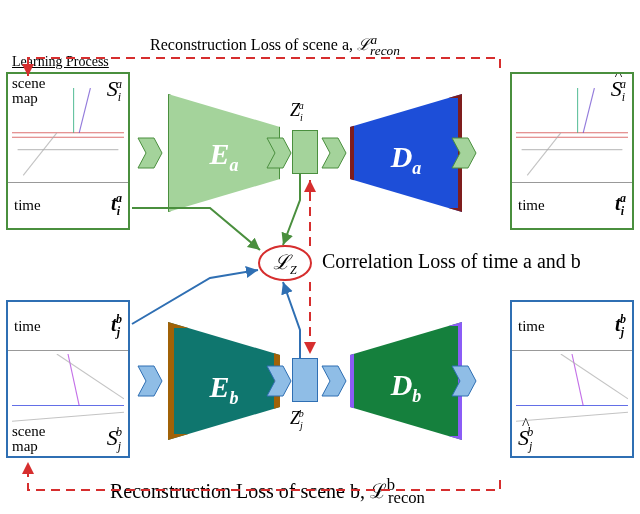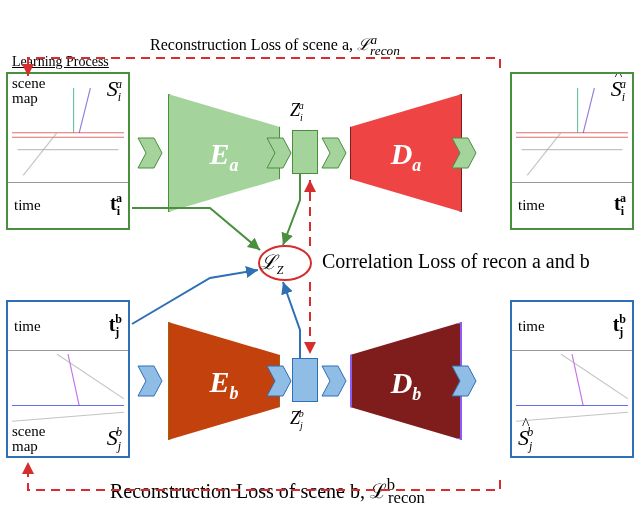--- a/index.html
+++ b/index.html
@@ -65,42 +65,42 @@
   .scene-map-text {
     position: absolute; top: 2px; left: 4px;
     font-size: 15px; line-height: 1;
   }
   .corner-sym {
     position: absolute; top: 2px; right: 6px;
     font-size: 22px; font-style: italic;
   }
   .corner-sym sup, .corner-sym sub { font-size: 12px; font-style: italic; }
   .tlabel {
-    font-size: 20px; font-weight: bold; 
+    font-size: 20px; font-weight: bold; font-style: italic;
   }
   .tlabel sup, .tlabel sub { font-size: 12px; }
   .label-small { font-size: 15px; }
   .hat { position: relative; }
   .hat::before {
     content: "^";
     position: absolute;
     left: 4px; top: -10px;
     font-size: 16px; font-style: normal;
   }
 
   .encoder, .decoder {
     position: absolute;
     width: 112px; height: 118px; top: 22px;
   }
   .encoder { left: 168px; }
   .decoder { left: 350px; }
   .trapezoid-a-enc { background: #a4d39b; clip-path: polygon(0 0, 100% 28%, 100% 72%, 0 100%); border: 1px solid #4a8f3e; }
-  .trapezoid-a-dec { background: #ef4444; clip-path: polygon(0 28%, 100% 0, 100% 100%, 0 72%); border: 1px solid #7f1d1d; }
-  .trapezoid-b-enc { background: #c2410c; clip-path: polygon(0 0, 100% 28%, 100% 72%, 0 100%); border: 1px solid #a16207; }
-  .trapezoid-b-dec { background: #7f1d1d; clip-path: polygon(0 28%, 100% 0, 100% 100%, 0 72%); border: 2px solid #8b5cf6; }
+  .trapezoid-a-dec { background: #1d4ed8; clip-path: polygon(0 28%, 100% 0, 100% 100%, 0 72%); border: 4px solid #7f1d1d; }
+  .trapezoid-b-enc { background: #0f766e; clip-path: polygon(0 0, 100% 28%, 100% 72%, 0 100%); border: 6px solid #a16207; }
+  .trapezoid-b-dec { background: #15803d; clip-path: polygon(0 28%, 100% 0, 100% 100%, 0 72%); border: 4px solid #8b5cf6; }
   .module-label {
     position: absolute; left: 0; right: 0; top: 42px;
     text-align: center; font-size: 30px; font-style: italic; font-weight: bold; color: #fff;
   }
   .module-label sub { font-size: 18px; }
 
   .latent {
     position: absolute; left: 292px; top: 58px;
     width: 26px; height: 44px;
   }
@@ -120,21 +120,21 @@
   .fat-arrow svg { width: 100%; height: 100%; }
   .fa-a path { fill: #a4d39b; stroke: #4a8f3e; stroke-width: 1; }
   .fa-b path { fill: #8fbde6; stroke: #2f6fb3; stroke-width: 1; }
 
   .lz-circle {
     position: absolute;
     left: 258px; top: 245px;
     width: 54px; height: 36px;
     border: 2px solid #d62e2e;
     border-radius: 50%;
-    display: flex; align-items: center; justify-content: flex-start;
+    display: flex; align-items: center; justify-content: center;
     font-size: 20px; font-style: italic;
   }
   .lz-circle sub { font-size: 12px; }
 
   
   .wires { position: absolute; inset: 0; pointer-events: none; }
 
   
   .sketch { position: absolute; inset: 14px 4px 4px 4px; }
   .sketch line { stroke-width: 1; opacity: 0.7; }
@@ -145,21 +145,21 @@
 <div class="title">Learning Process</div>
 
 <div class="caption-top">
   <span>Reconstruction Loss of scene a, </span><span style="font-style:italic"><span>ℒ</span><sup>a</sup><sub style="margin-left:-7px">recon</sub></span>
 </div>
 
 <div class="caption-bottom">
   <span>Reconstruction Loss of scene b, </span><span style=""><span>ℒ</span><sup>b</sup><sub style="margin-left:-7px">recon</sub></span>
 </div>
 
-<div class="caption-mid">Correlation Loss of recon a and b</div>
+<div class="caption-mid">Correlation Loss of time a and b</div>
 
 <div class="lz-circle">
   <span><span>ℒ</span><sub>Z</sub></span>
 </div>
 
 <div class="row row-a">
 
   <div class="io-box io-a io-left">
     <div class="io-top">
       <div class="scene-map-text" style="white-space:pre">scene

